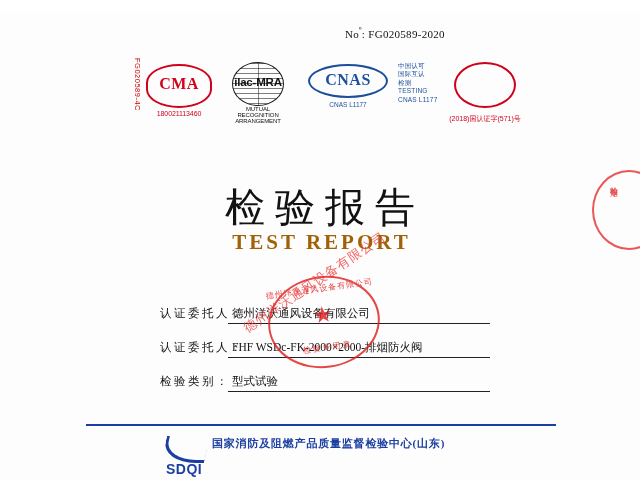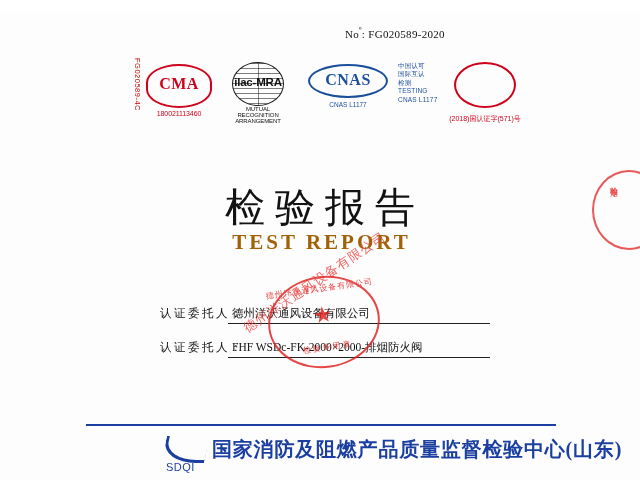--- a/index.html
+++ b/index.html
@@ -379,30 +379,30 @@
     width: 40px; height: 24px;
     border-left: 3px solid #1b3fa0;
     border-bottom: 3px solid #1b3fa0;
     border-radius: 0 0 0 80%;
     transform: skewX(-12deg);
   }
   .sdqi-mark .sdqi-text {
     position: absolute;
     left: 2px;
     top: 25px;
-    font-size: 11px;
-    font-weight: normal;
+    font-size: 14px;
+    font-weight: bold;
     color: #1b3fa0;
     letter-spacing: .5px;
   }
   .footer-cn {
     position: absolute;
     left: 126px;
     top: 4px;
-    font-size: 20px;
+    font-size: 11px;
     font-weight: bold;
     color: #1b3fa0;
     letter-spacing: .8px;
     font-family: "Liberation Serif", serif;
     white-space: nowrap;
   }
   .footer-en {
     position: absolute;
     left: 126px;
     top: 26px;
@@ -467,20 +467,25 @@
     <div class="field-row">
       <span class="field-label">认证委托人：</span>
       <span class="field-value">德州洋沃通风设备有限公司</span>
       <span class="field-rule"></span>
     </div>
     <div class="field-row">
       <span class="field-label">认证委托人：</span>
       <span class="field-value">FHF WSDc-FK-2000×2000-排烟防火阀</span>
       <span class="field-rule"></span>
     </div>
+    <div class="field-row">
+      <span class="field-label">检验类别：</span>
+      <span class="field-value">型式试验</span>
+      <span class="field-rule"></span>
+    </div>
   </div>
 
   <div class="seal">
     <div class="seal-top">德州洋沃通风设备有限公司</div>
     <div class="seal-star">★</div>
     <div class="seal-bottom">检验专用章</div>
   </div>
   <div class="stamp-diag">德州洋沃通风设备有限公司</div>
 
   <div class="footer-rule"></div>

